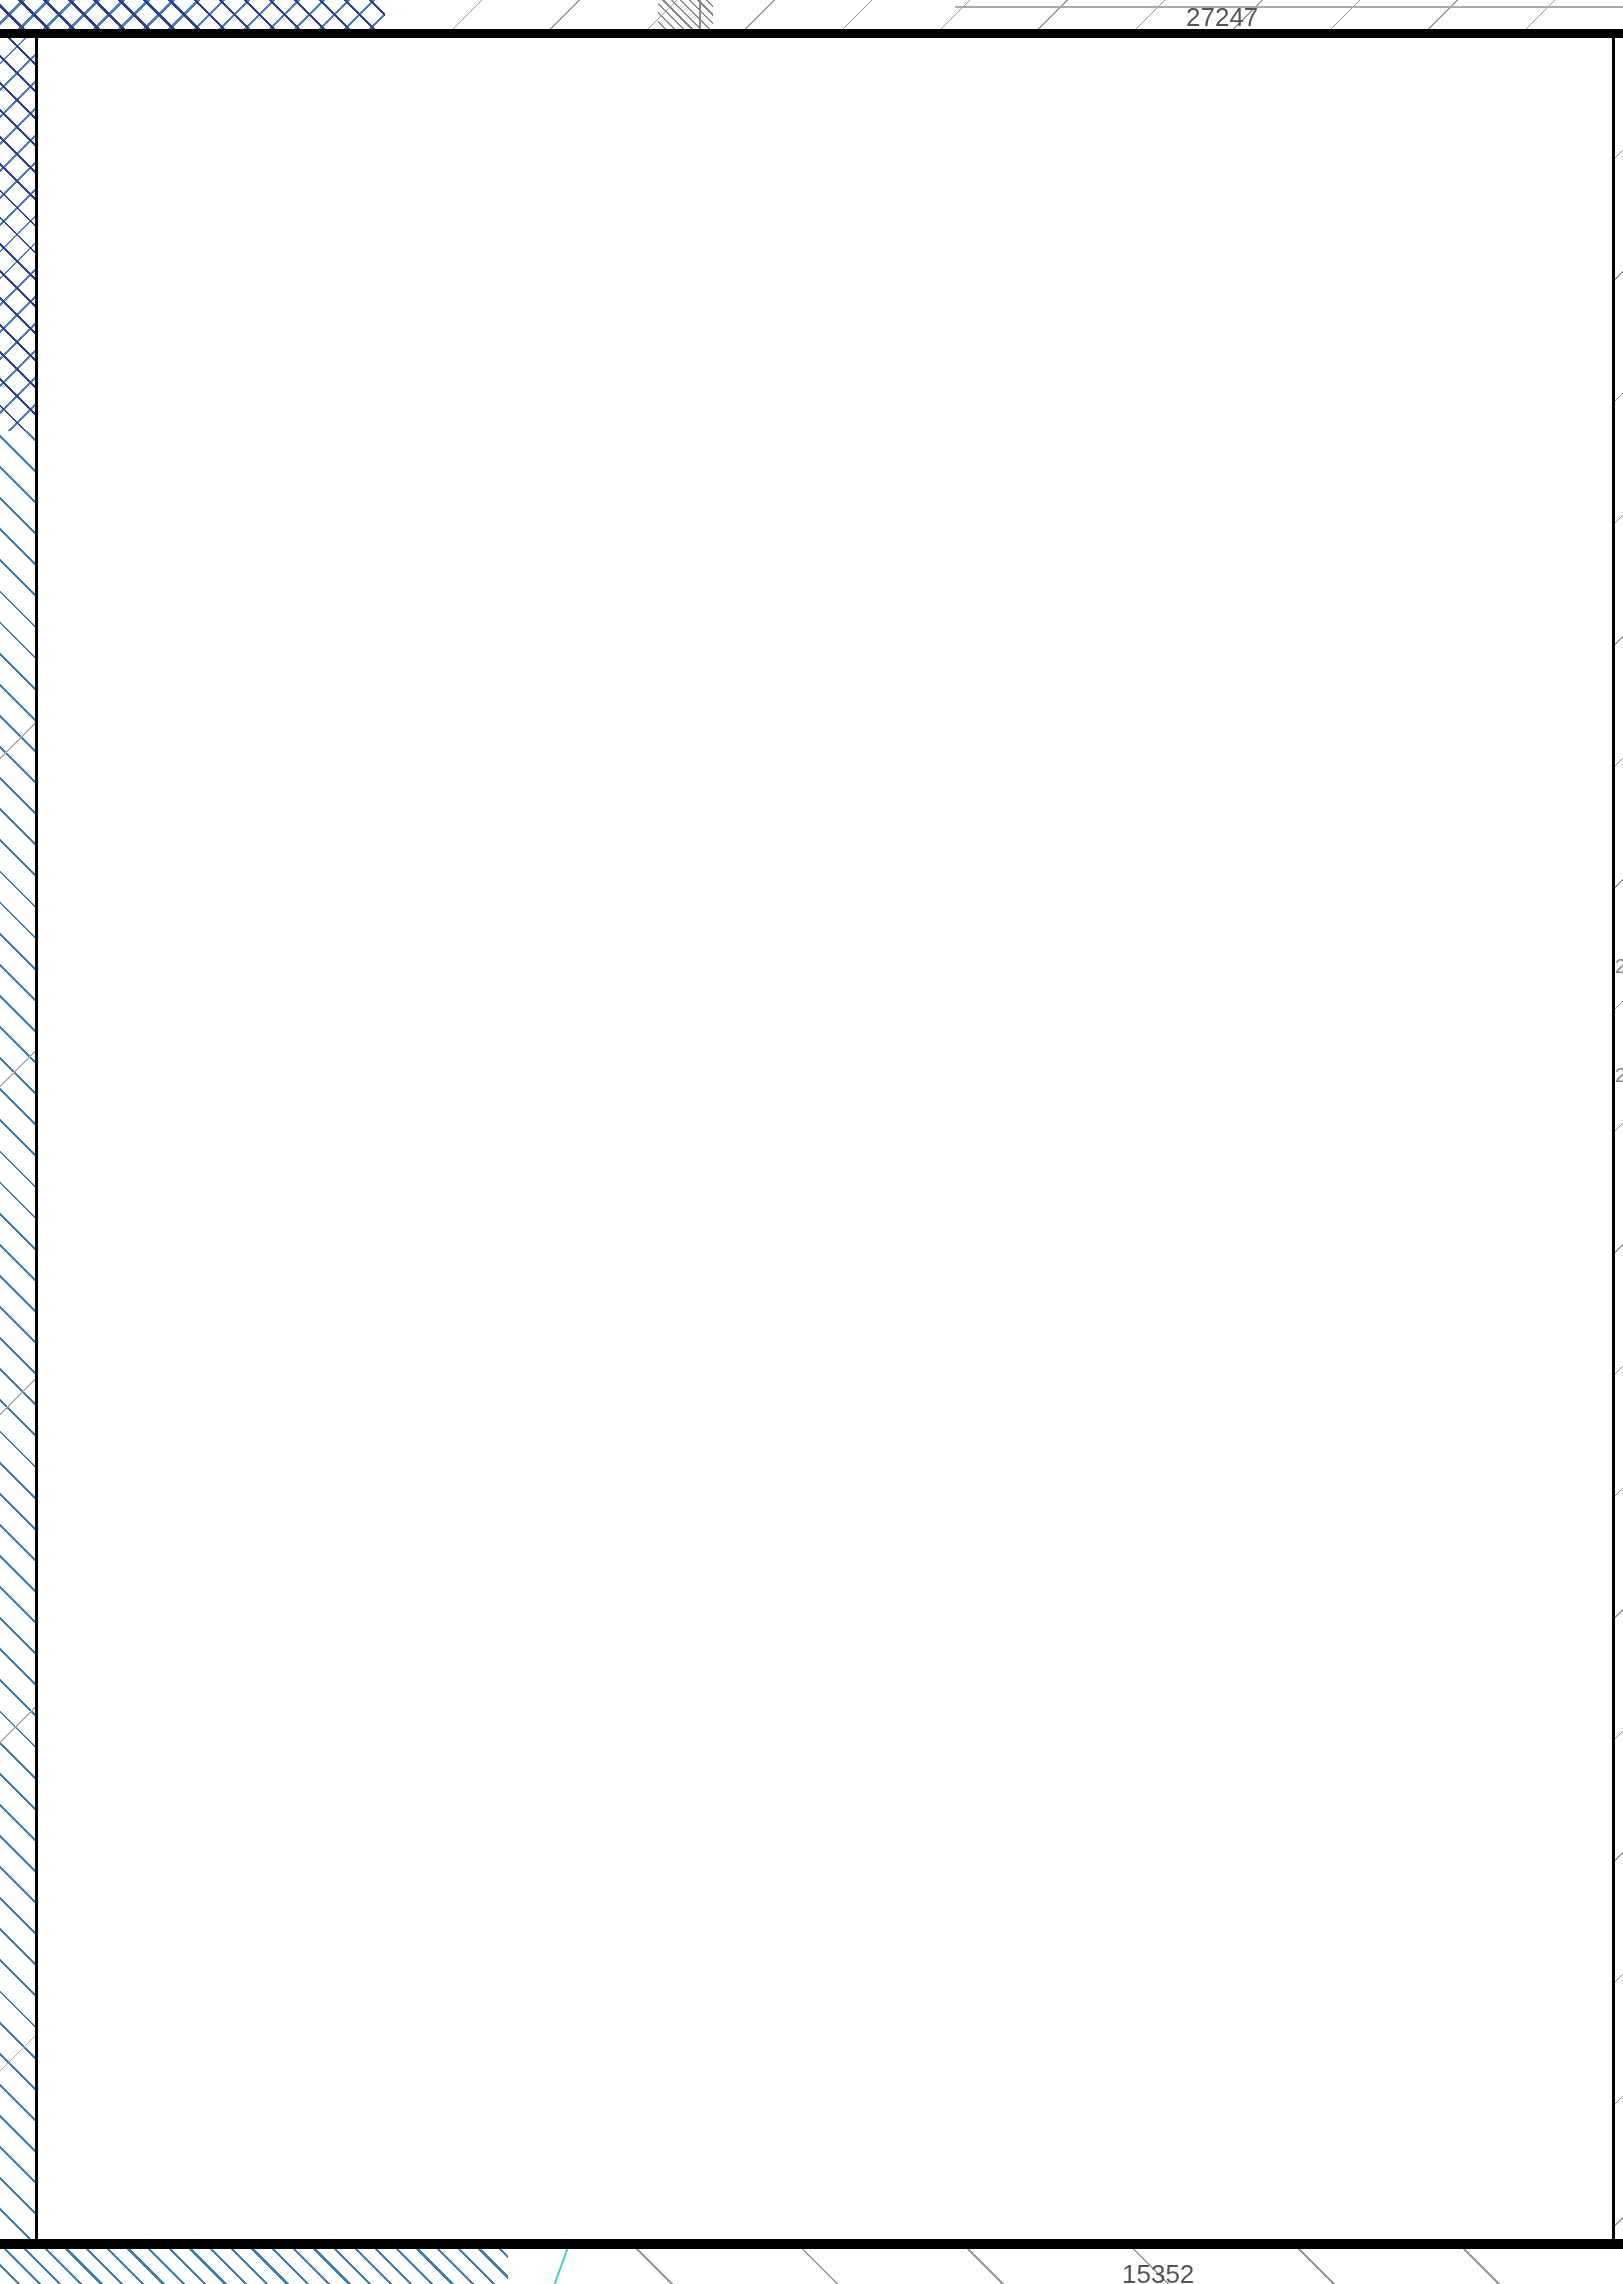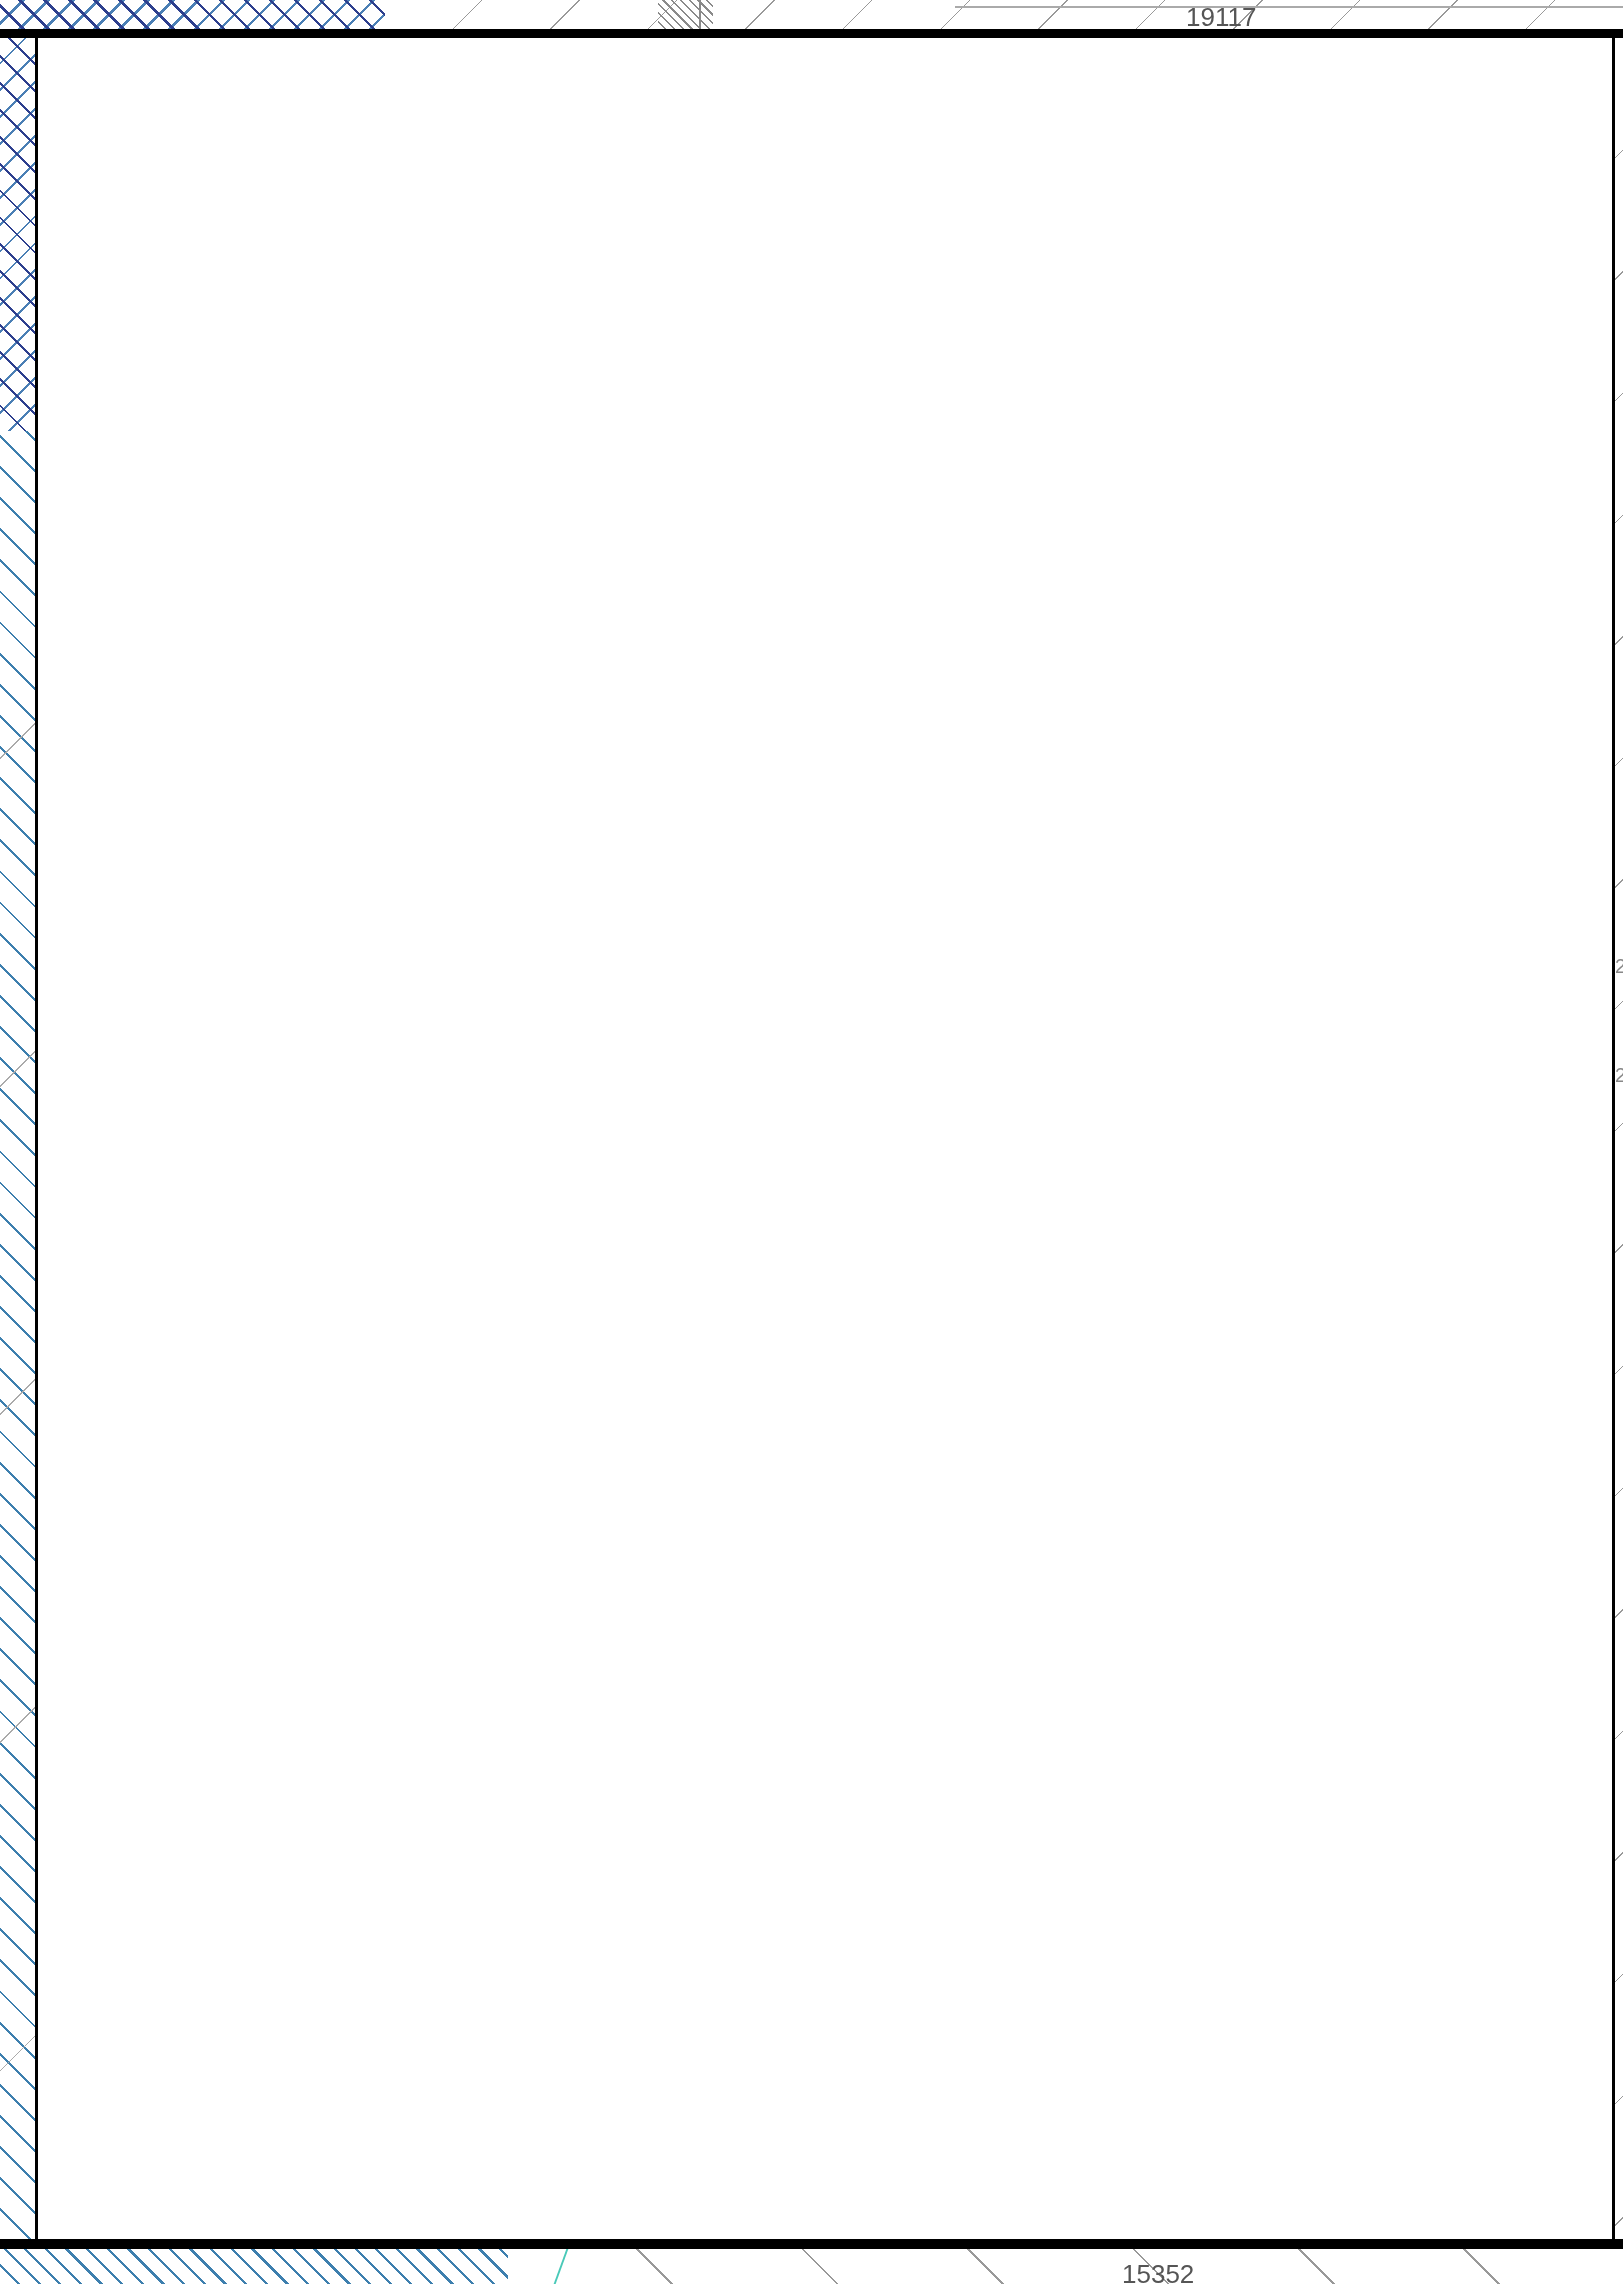--- a/index.html
+++ b/index.html
@@ -109,21 +109,21 @@
   </div>
   <div class="strip" id="edge-left-upper"></div>
   <div class="strip" id="edge-left-lower"></div>
   <div class="strip" id="edge-bottom">
     <div id="edge-bottom-blue"></div>
     <div id="edge-bottom-teal"></div>
     <div id="edge-bottom-gray"></div>
   </div>
   <div class="strip" id="edge-right"></div>
 
-  <div class="edge-label" id="label-top">19117</div>
+  <div class="edge-label" id="label-top">27247</div>
   <div class="edge-label" id="label-bottom">15352</div>
   <div class="edge-frag" id="frag-1">2</div>
   <div class="edge-frag" id="frag-2">2</div>
 
   <div id="bar-top"></div>
   <div id="bar-bottom"></div>
   <div id="panel"></div>
 
   <div class="abs" id="legend-title">LEGENDA:</div>
   <div class="abs section-heading" id="heading-mandatory">OZNACZENIA OBOWIĄZUJĄCE:</div>

